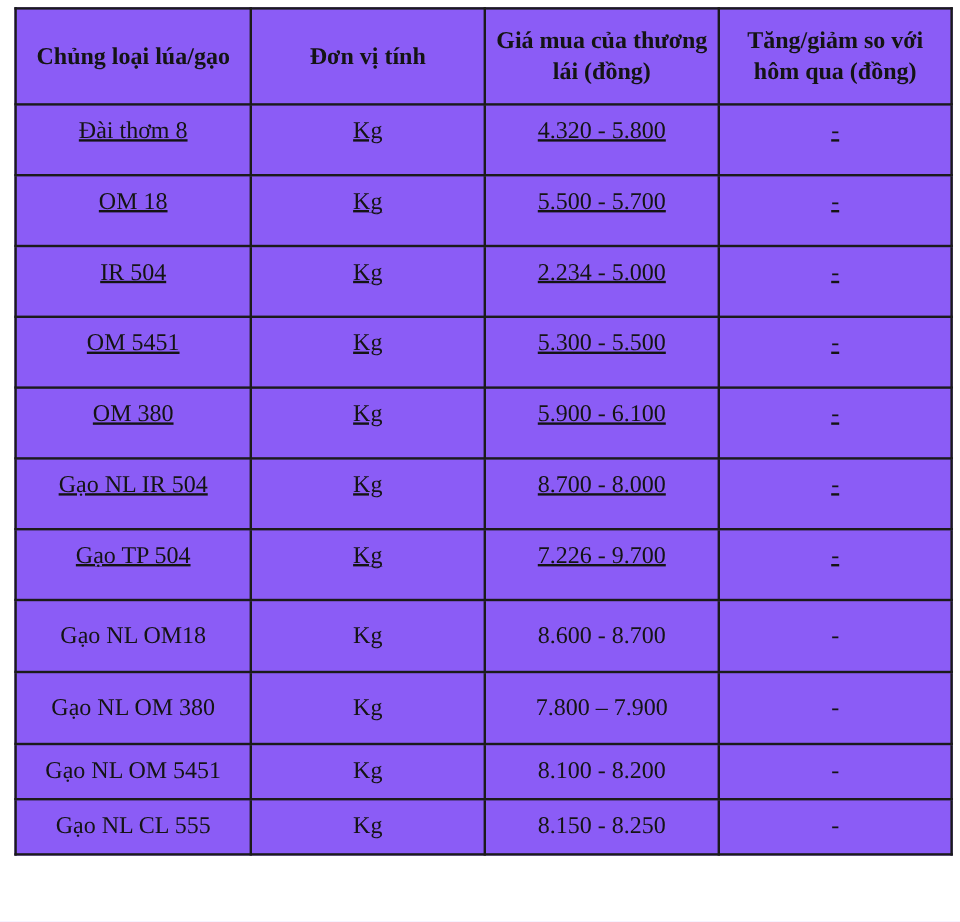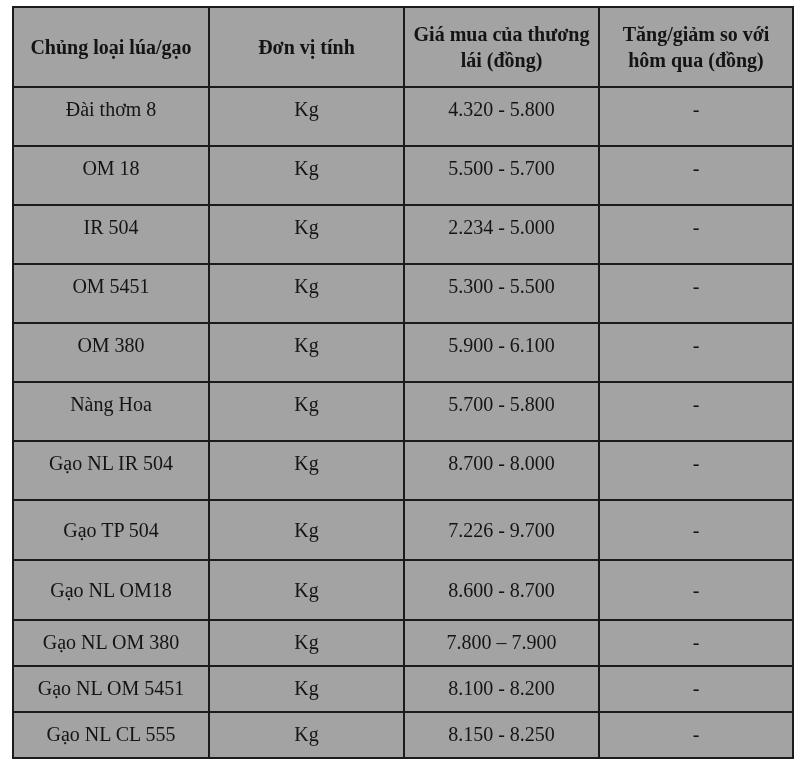--- a/index.html
+++ b/index.html
@@ -15,21 +15,21 @@
     height: 768px;
     background: #ffffff;
     font-family: "Liberation Serif", "DejaVu Serif", serif;
     color: #141414;
   }
   table.price-table {
     border-collapse: collapse;
     table-layout: fixed;
     margin: 6px 0 0 12px;
     width: 780px;
-    background: #a3a3a3;
+    background: #8b5cf6;
   }
   col.c1 { width: 196px; }
   col.c2 { width: 195px; }
   col.c3 { width: 195px; }
   col.c4 { width: 194px; }
   th, td {
     border: 2px solid #1b1b1b;
     text-align: center;
     vertical-align: middle;
     box-sizing: border-box;
@@ -44,21 +44,21 @@
     font-weight: bold;
     font-size: 20px;
   }
   thead th .hwrap {
     display: inline-block;
     max-width: 188px;
     line-height: 1.32;
   }
   
   tbody tr td { height: 55px; }
-  tbody tr:nth-child(-n+7) td { height: 59px; padding-bottom: 16px; }
+  tbody tr:nth-child(-n+7) td { height: 59px; padding-bottom: 16px; text-decoration: underline; }
   tbody tr:nth-child(8) td,
   tbody tr:nth-child(9) td { height: 60px; padding-bottom: 0; }
   tbody tr:nth-child(n+10) td { height: 46px; padding-bottom: 2px; }
 </style>
 </head>
 <body>
 
 <div class="page">
   <table class="price-table">
     <colgroup>
@@ -100,26 +100,20 @@
         <td>5.300 - 5.500</td>
         <td>-</td>
       </tr>
       <tr>
         <td>OM 380</td>
         <td>Kg</td>
         <td>5.900 - 6.100</td>
         <td>-</td>
       </tr>
       <tr>
-        <td>Nàng Hoa</td>
-        <td>Kg</td>
-        <td>5.700 - 5.800</td>
-        <td>-</td>
-      </tr>
-      <tr>
         <td>Gạo NL IR 504</td>
         <td>Kg</td>
         <td>8.700 - 8.000</td>
         <td>-</td>
       </tr>
       <tr>
         <td>Gạo TP 504</td>
         <td>Kg</td>
         <td>7.226 - 9.700</td>
         <td>-</td>

